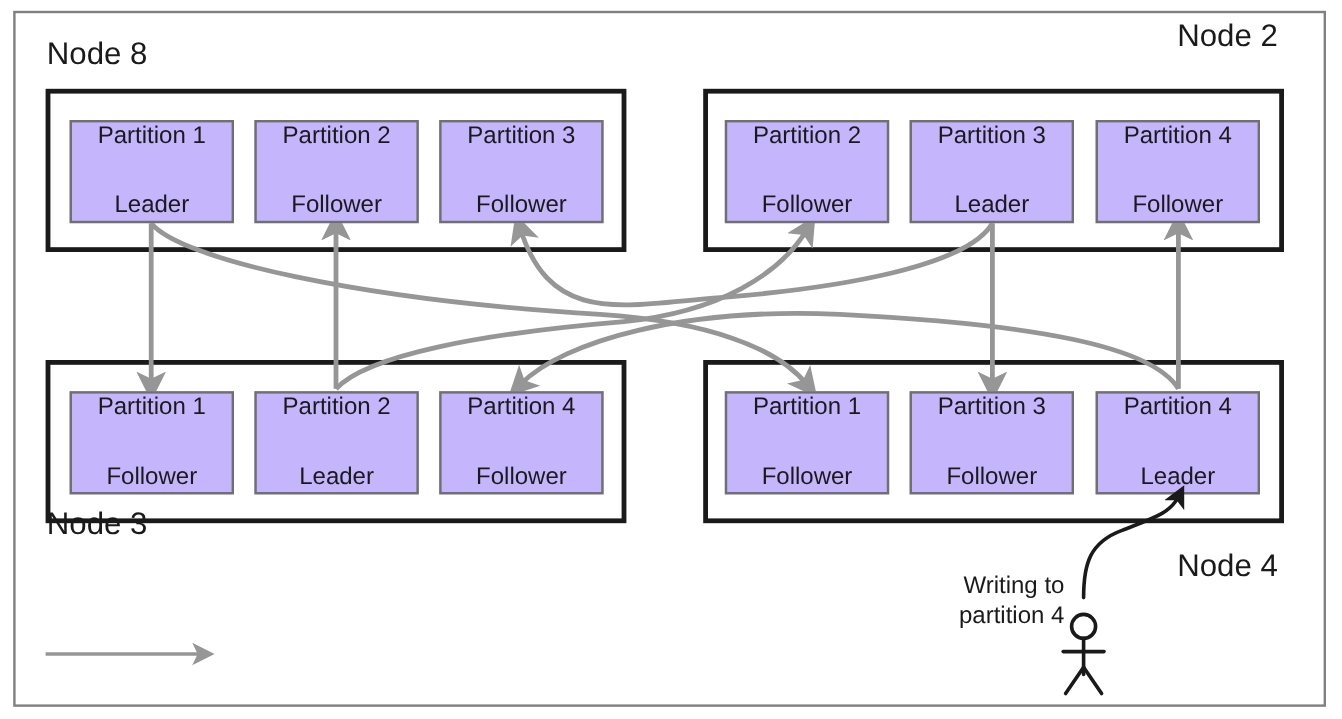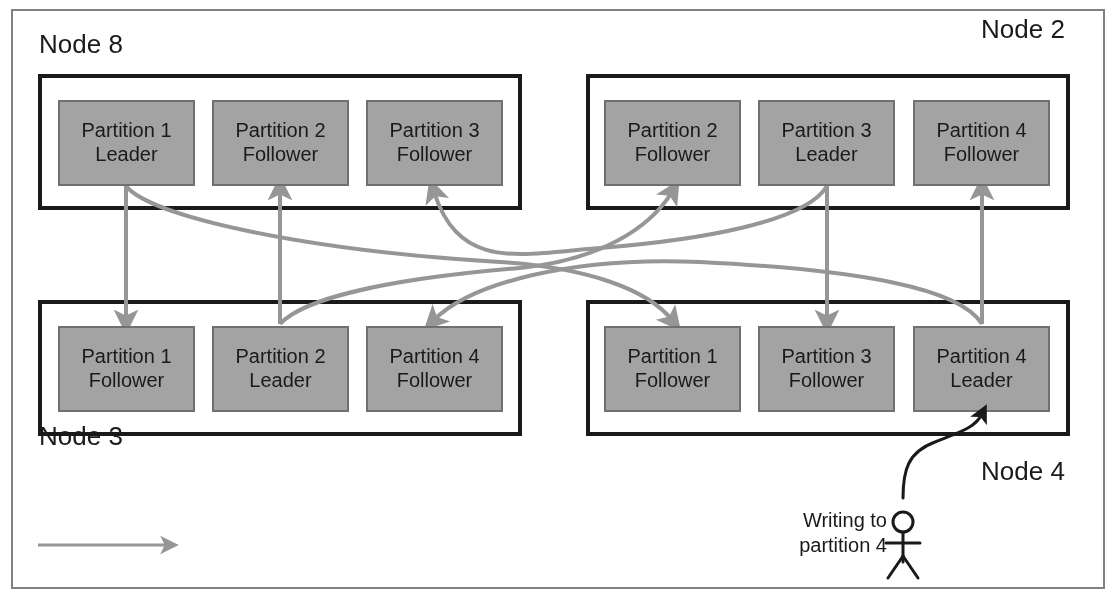--- a/index.html
+++ b/index.html
@@ -39,25 +39,25 @@
   #node3-box { left: 38px;  top: 300px; width: 484px; height: 136px; }
   #node4-box { left: 586px; top: 300px; width: 484px; height: 136px; }
 
   
   .partition {
     position: absolute;
     width: 137px;
     height: 86px;
     border: 2px solid #707070;
     box-sizing: border-box;
-    background: #a3a3a3;
+    background: #c4b5fd;
     display: flex;
     flex-direction: column;
     align-items: center;
-    justify-content: center;
+    justify-content: space-between;
     line-height: 1.18;
     font-size: 20px;
     color: #1a1a1a;
     text-align: center;
   }
   .partition .pname { display: block; }
   .partition .prole { display: block; }
 
   
   .node-label {
@@ -77,21 +77,21 @@
     left: 188px;
     top: 532px;
     font-size: 20px;
     color: #1a1a1a;
     white-space: nowrap;
   }
   
   #actor-caption {
     position: absolute;
     left: 747px;
-    top: 508px;
+    top: 476px;
     width: 140px;
     text-align: right;
     font-size: 20px;
     color: #1a1a1a;
     line-height: 1.25;
   }
   svg.layer {
     position: absolute;
     left: 0;
     top: 0;

